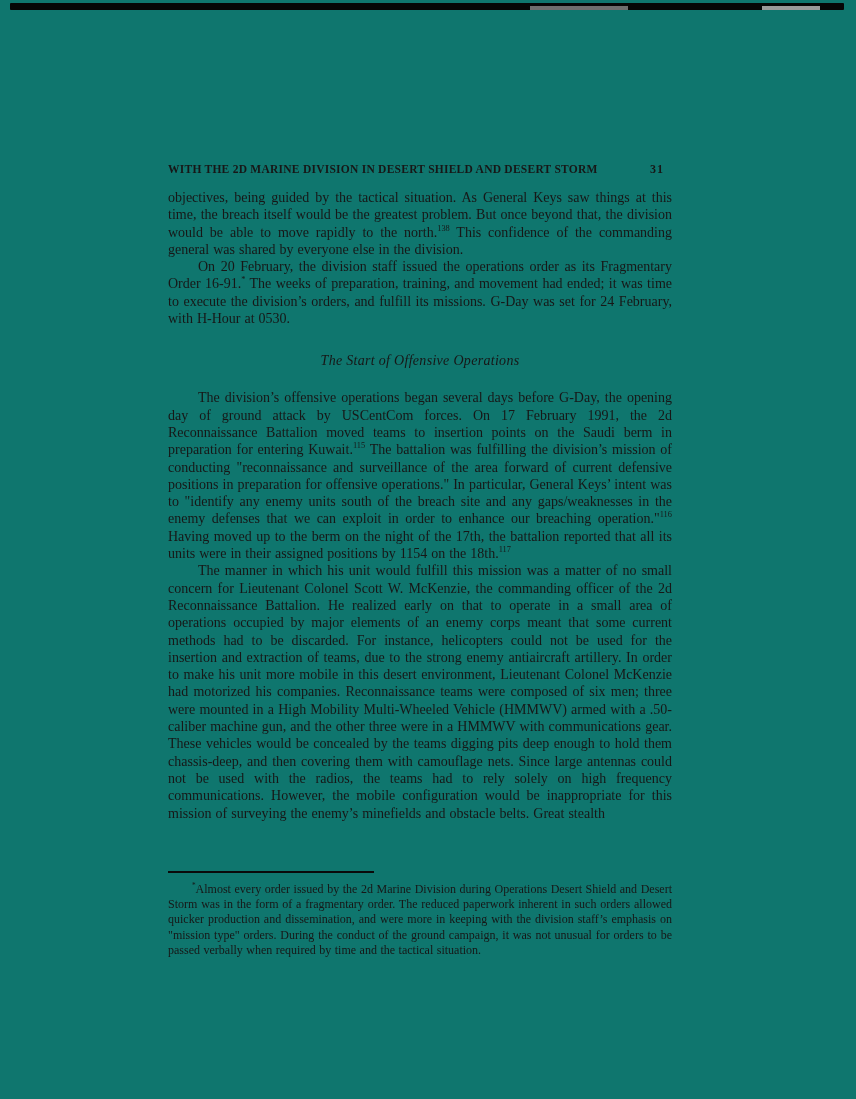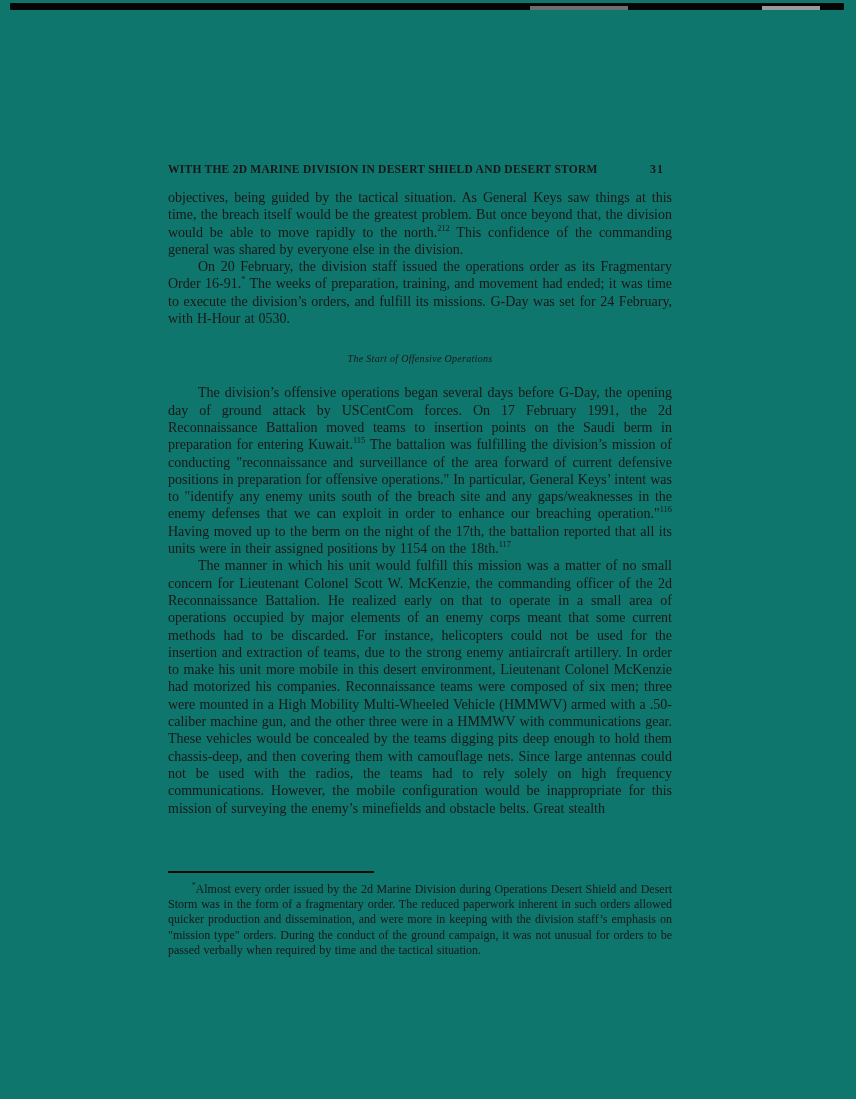--- a/index.html
+++ b/index.html
@@ -61,21 +61,21 @@
     font-size: 14px;
     line-height: 17.3px;
     text-align: justify;
     text-indent: 30px;
     word-spacing: 0.5px;
   }
   p.body-para.no-indent { text-indent: 0; }
 
   h2.section-heading {
     margin: 26px 0 20px 0;
-    font-size: 10px;
+    font-size: 14px;
     font-weight: normal;
     font-style: italic;
     text-align: center;
     letter-spacing: 0.3px;
   }
 
   sup {
     font-size: 0.6em;
     line-height: 0;
     vertical-align: super;
@@ -112,21 +112,21 @@
     <span class="seg seg2"></span>
   </div>
 
   <div class="content">
 
     <div class="running-header">
       <span class="title">WITH THE 2D MARINE DIVISION IN DESERT SHIELD AND DESERT STORM</span>
       <span class="pageno">31</span>
     </div>
 
-    <p class="body-para no-indent">objectives, being guided by the tactical situation. As General Keys saw things at this time, the breach itself would be the greatest problem. But once beyond that, the division would be able to move rapidly to the north.<sup>212</sup> This confidence of the commanding general was shared by everyone else in the division.</p>
+    <p class="body-para no-indent">objectives, being guided by the tactical situation. As General Keys saw things at this time, the breach itself would be the greatest problem. But once beyond that, the division would be able to move rapidly to the north.<sup>138</sup> This confidence of the commanding general was shared by everyone else in the division.</p>
 
     <p class="body-para">On 20 February, the division staff issued the operations order as its Fragmentary Order 16-91.<sup>*</sup> The weeks of preparation, training, and movement had ended; it was time to execute the division’s orders, and fulfill its missions. G-Day was set for 24 February, with H-Hour at 0530.</p>
 
     <h2 class="section-heading">The Start of Offensive Operations</h2>
 
     <p class="body-para">The division’s offensive operations began several days before G-Day, the opening day of ground attack by USCentCom forces. On 17 February 1991, the 2d Reconnaissance Battalion moved teams to insertion points on the Saudi berm in preparation for entering Kuwait.<sup>115</sup> The battalion was fulfilling the division’s mission of conducting "reconnaissance and surveillance of the area forward of current defensive positions in preparation for offensive operations." In particular, General Keys’ intent was to "identify any enemy units south of the breach site and any gaps/weaknesses in the enemy defenses that we can exploit in order to enhance our breaching operation."<sup>116</sup> Having moved up to the berm on the night of the 17th, the battalion reported that all its units were in their assigned positions by 1154 on the 18th.<sup>117</sup></p>
 
     <p class="body-para">The manner in which his unit would fulfill this mission was a matter of no small concern for Lieutenant Colonel Scott W. McKenzie, the commanding officer of the 2d Reconnaissance Battalion. He realized early on that to operate in a small area of operations occupied by major elements of an enemy corps meant that some current methods had to be discarded. For instance, helicopters could not be used for the insertion and extraction of teams, due to the strong enemy antiaircraft artillery. In order to make his unit more mobile in this desert environment, Lieutenant Colonel McKenzie had motorized his companies. Reconnaissance teams were composed of six men; three were mounted in a High Mobility Multi-Wheeled Vehicle (HMMWV) armed with a .50-caliber machine gun, and the other three were in a HMMWV with communications gear. These vehicles would be concealed by the teams digging pits deep enough to hold them chassis-deep, and then covering them with camouflage nets. Since large antennas could not be used with the radios, the teams had to rely solely on high frequency communications. However, the mobile configuration would be inappropriate for this mission of surveying the enemy’s minefields and obstacle belts. Great stealth</p>
 
   </div>

